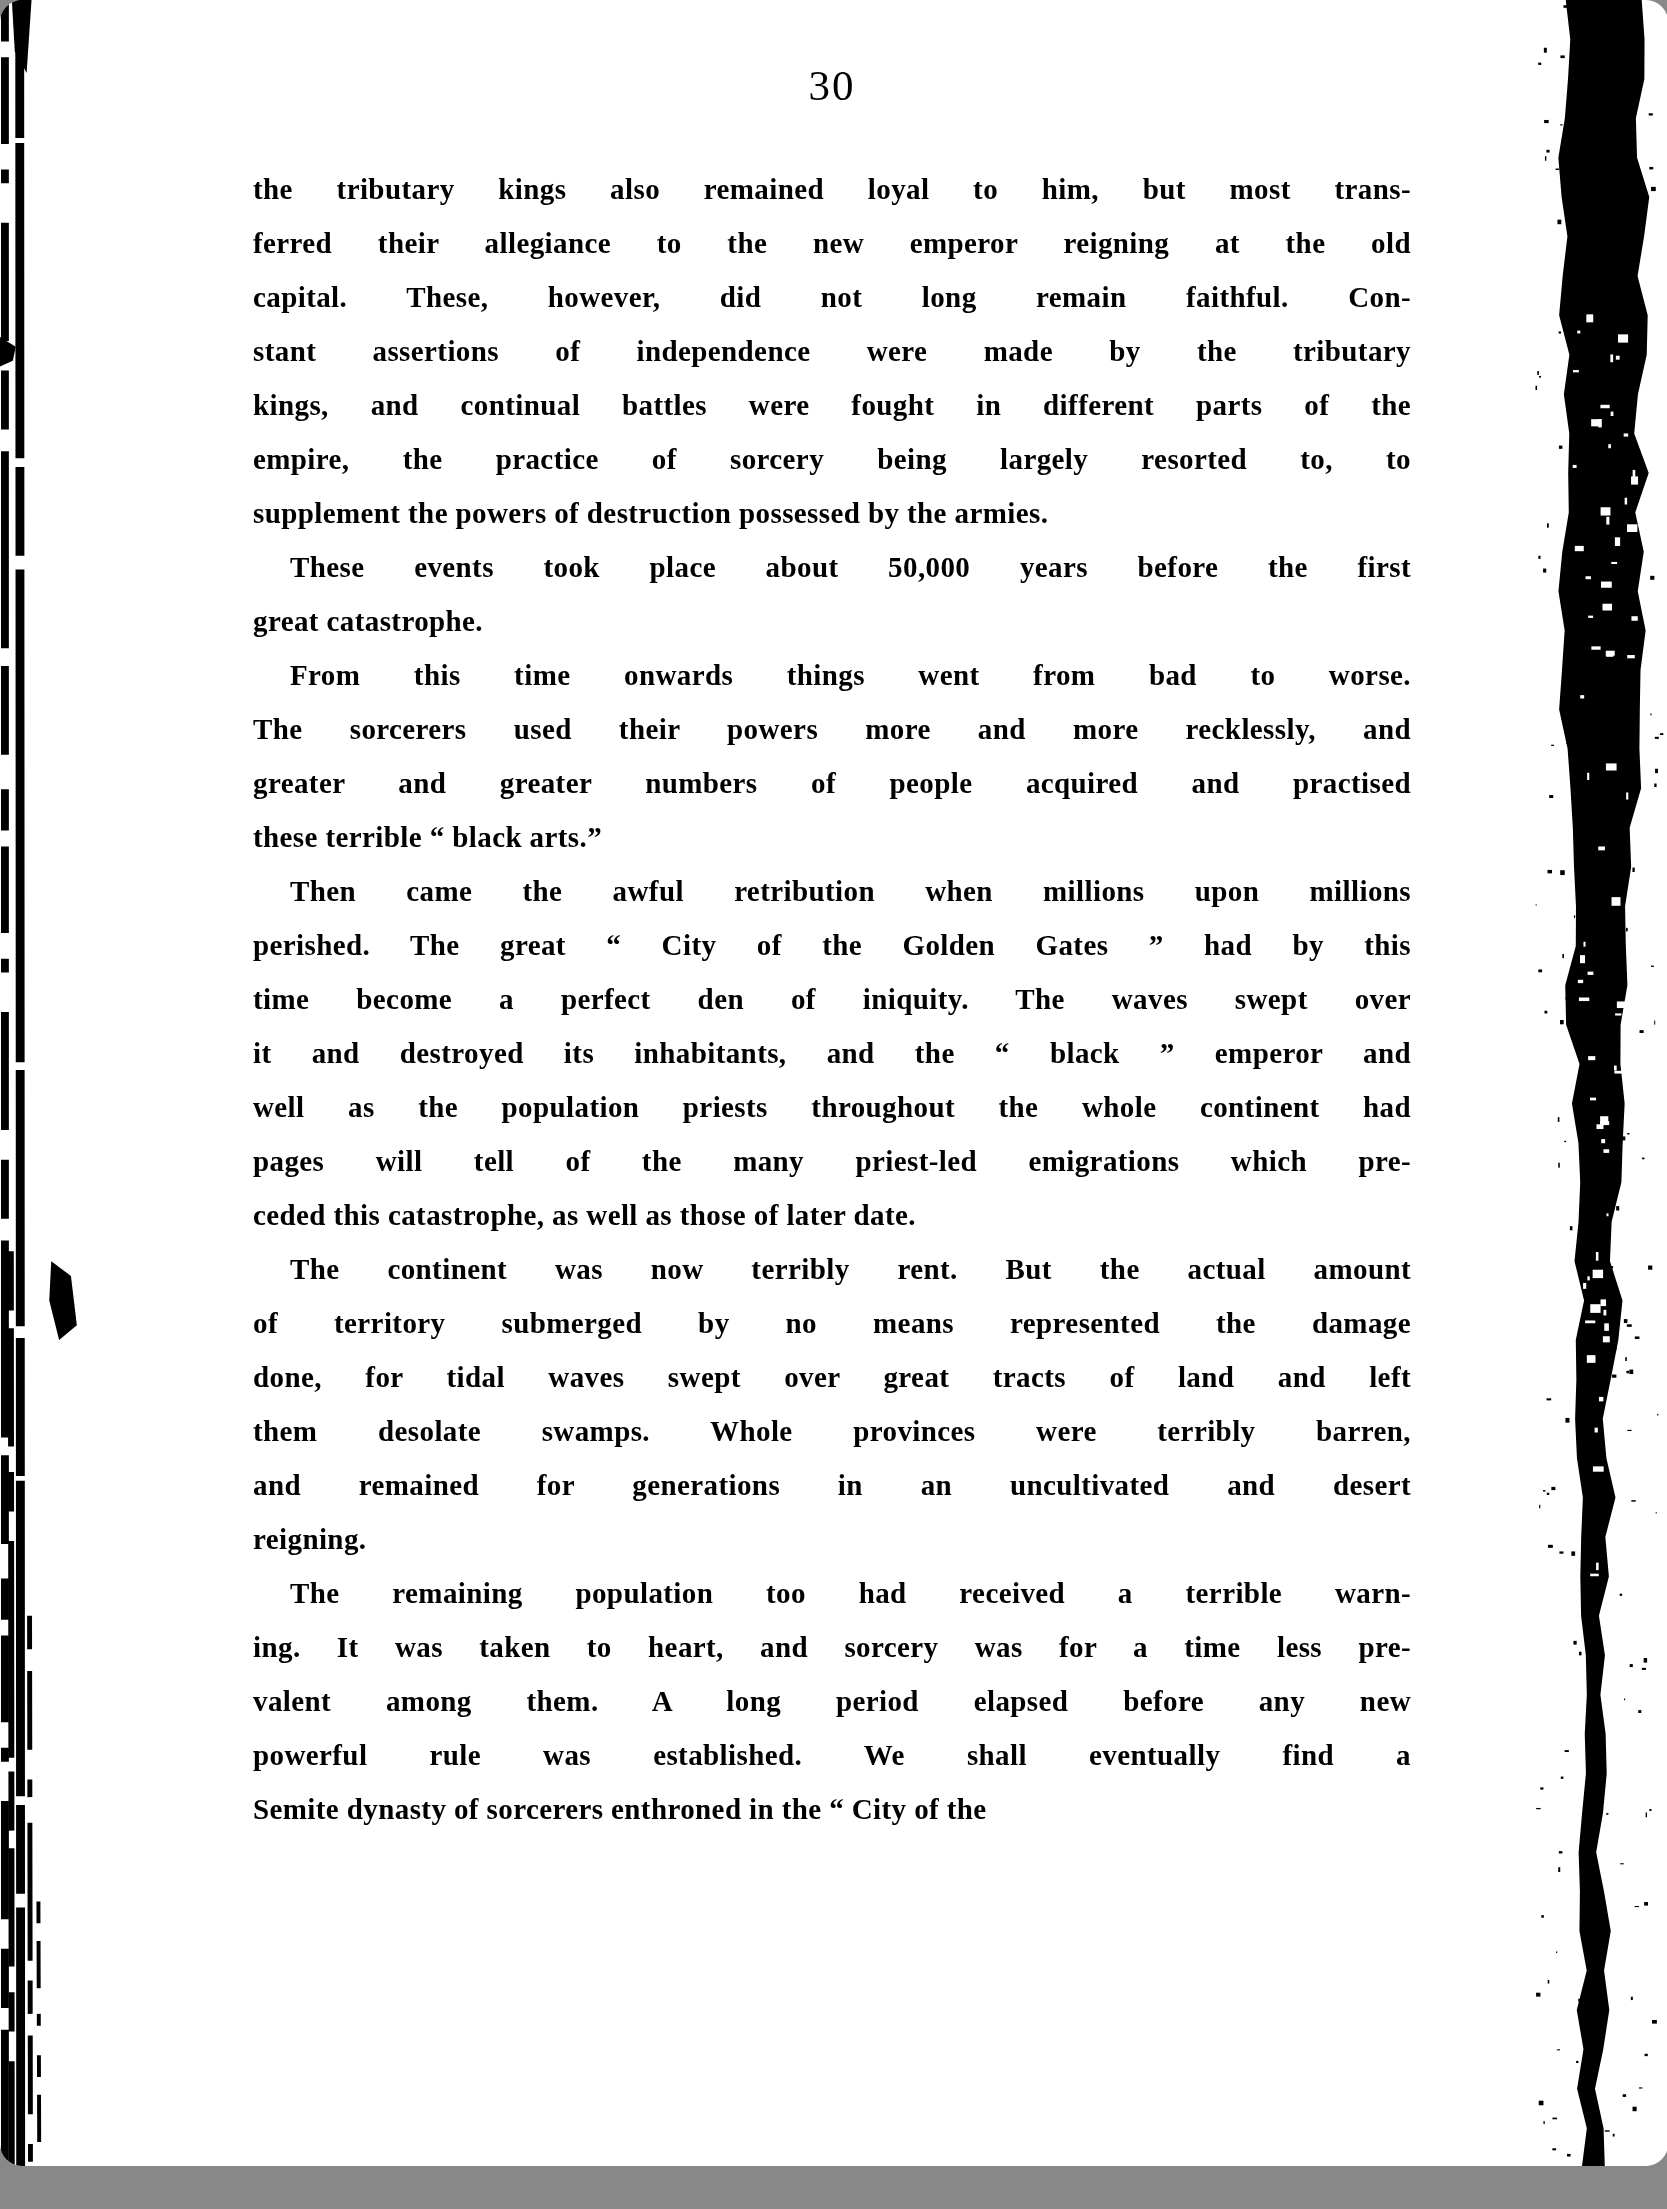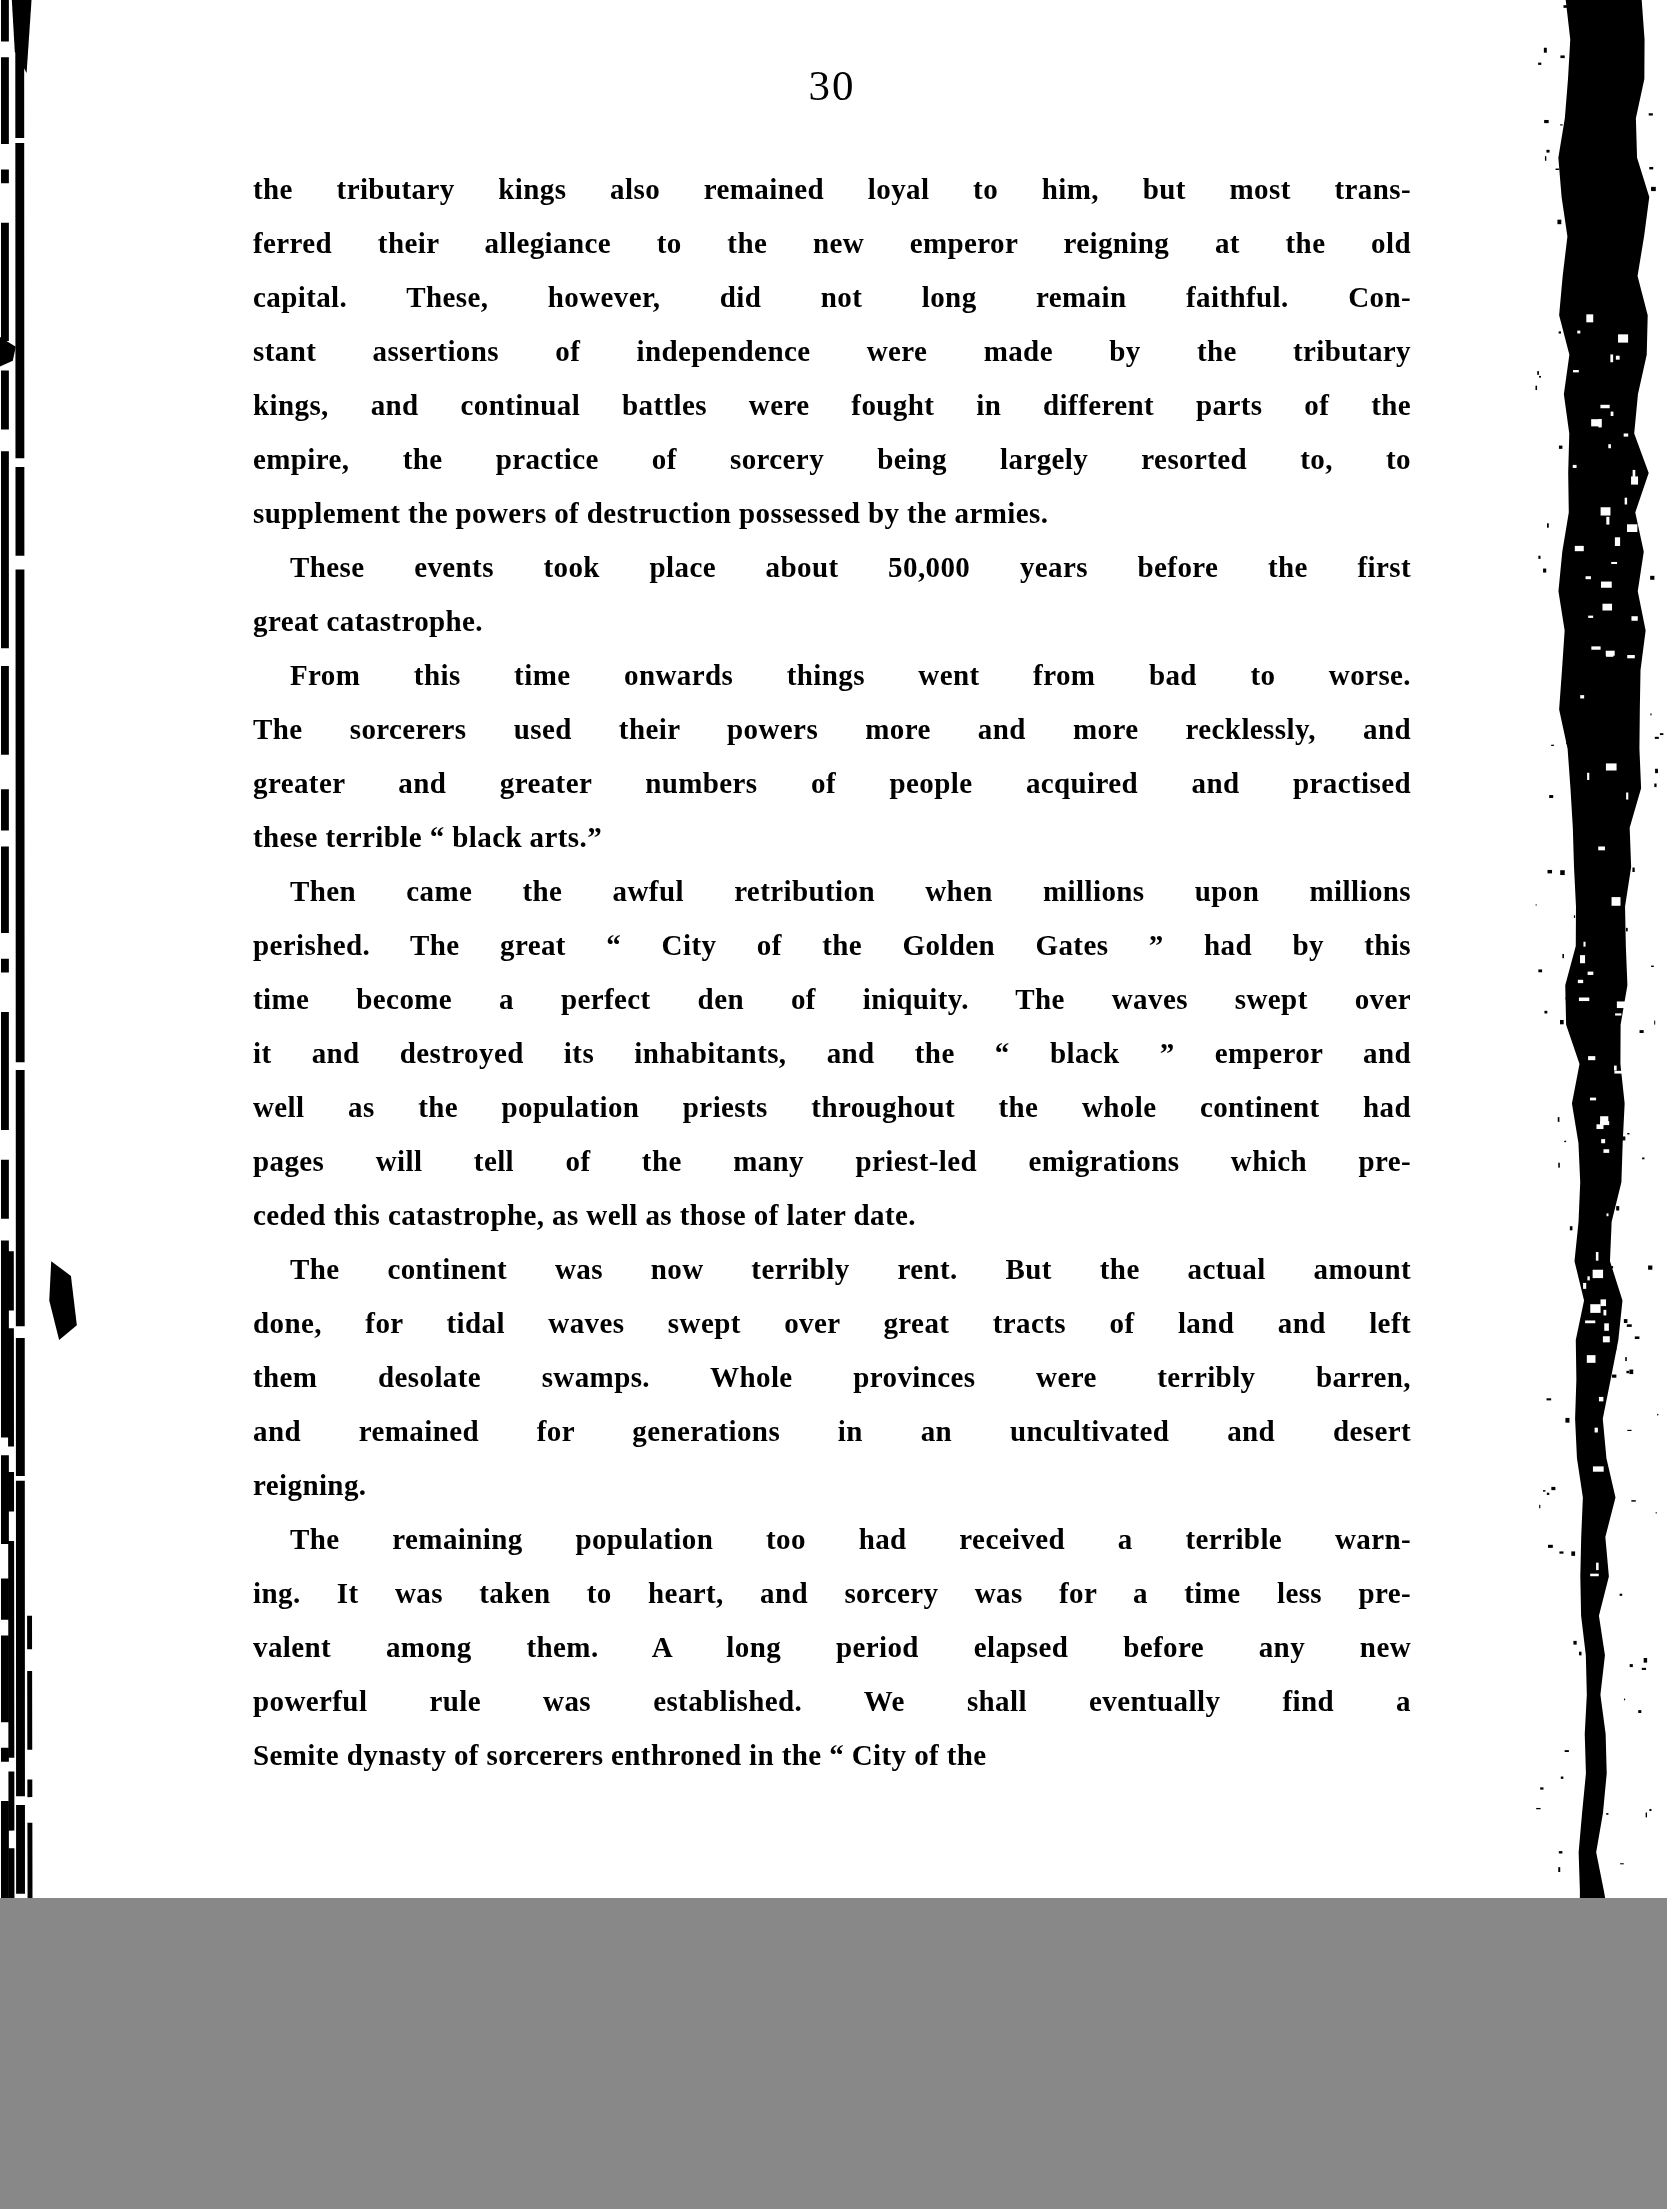--- a/index.html
+++ b/index.html
@@ -1,22 +1,23 @@
 <!DOCTYPE html>
 <html><head>
 <meta charset="utf-8">
 <style>
   html,body{margin:0;padding:0;background:#888;}
   .page{
     position:relative;
-    width:1668px;height:1898px;
+    width:1668px;height:2166px;
     background:#ffffff;
     overflow:hidden;
     font-family:"Liberation Serif","DejaVu Serif",serif;
     color:#000;
+    border-radius:22px;
   }
   .artifact-layer{position:absolute;inset:0;pointer-events:none;}
   .page-number{
     position:absolute;left:253px;top:61px;width:1158px;
     text-align:center;font-size:43px;font-weight:500;letter-spacing:2px;
   }
   .text-block{
     position:absolute;left:253px;top:162px;width:1158px;
     font-size:29px;line-height:54px;font-weight:600;letter-spacing:0.4px;
   }
@@ -300,20 +301,21 @@
       <div class="line">greater and greater numbers of people acquired and practised</div>
       <div class="line final">these terrible “ black arts.”</div>
       <div class="line indent">Then came the awful retribution when millions upon millions</div>
       <div class="line">perished. The great “ City of the Golden Gates ” had by this</div>
       <div class="line">time become a perfect den of iniquity. The waves swept over</div>
       <div class="line">it and destroyed its inhabitants, and the “ black ” emperor and</div>
       <div class="line">well as the population priests throughout the whole continent had</div>
       <div class="line">pages will tell of the many priest-led emigrations which pre-</div>
       <div class="line final">ceded this catastrophe, as well as those of later date.</div>
       <div class="line indent">The continent was now terribly rent. But the actual amount</div>
+      <div class="line">of territory submerged by no means represented the damage</div>
       <div class="line">done, for tidal waves swept over great tracts of land and left</div>
       <div class="line">them desolate swamps. Whole provinces were terribly barren,</div>
       <div class="line">and remained for generations in an uncultivated and desert</div>
       <div class="line final">reigning.</div>
       <div class="line indent">The remaining population too had received a terrible warn-</div>
       <div class="line">ing. It was taken to heart, and sorcery was for a time less pre-</div>
       <div class="line">valent among them. A long period elapsed before any new</div>
       <div class="line">powerful rule was established. We shall eventually find a</div>
       <div class="line final">Semite dynasty of sorcerers enthroned in the “ City of the</div>
     </div>

